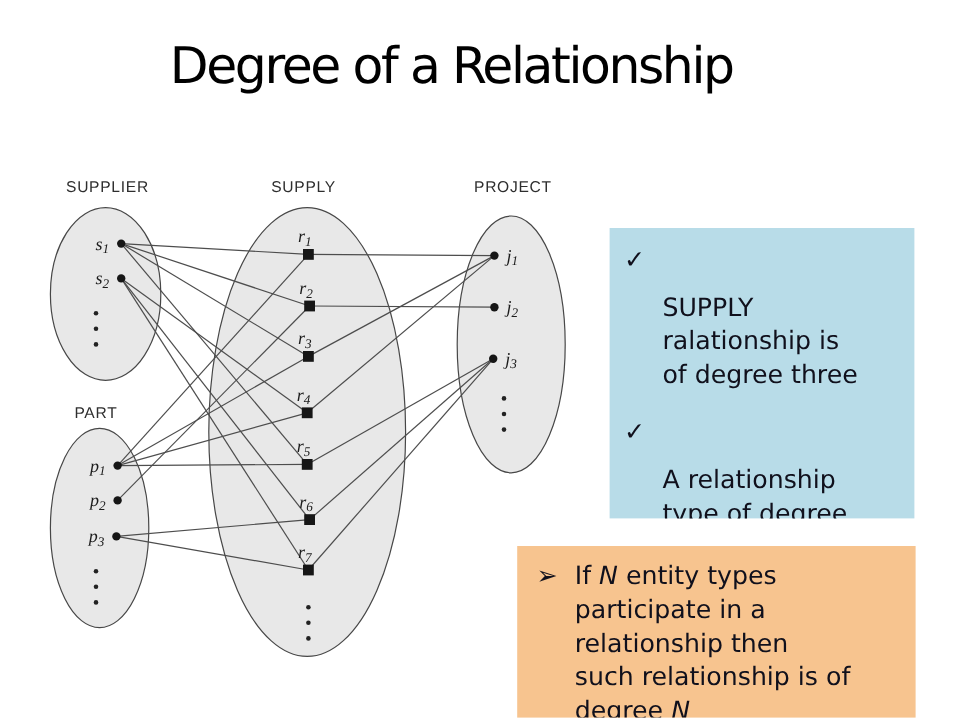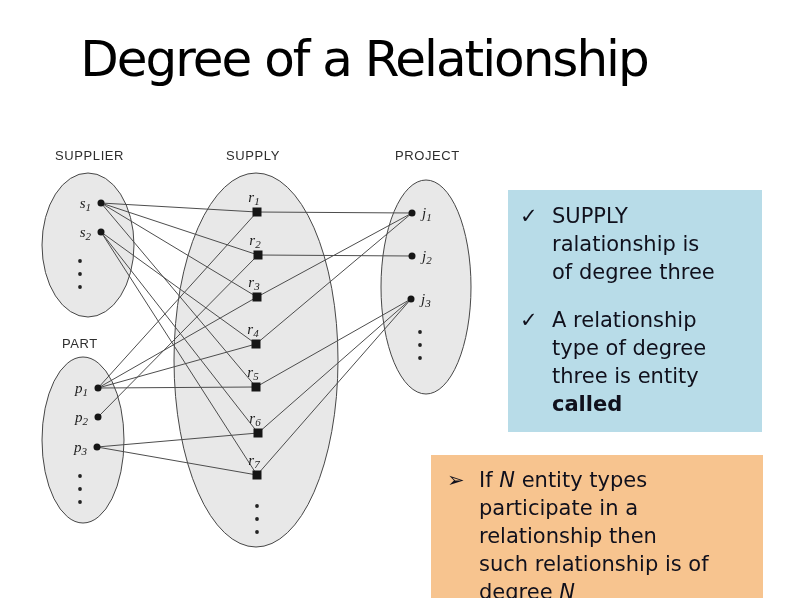--- a/index.html
+++ b/index.html
@@ -1,43 +1,43 @@
 <!DOCTYPE html>
 <html><head>
 <meta charset="utf-8">
 <style>
   html,body{margin:0;padding:0;}
   body{
     width:800px;height:600px;position:relative;overflow:hidden;
     background:#ffffff;font-family:"DejaVu Sans",sans-serif;
   }
   .slide-title{
-    position:absolute;left:0;top:30px;width:728px;
-    text-align:center;font-size:50px;letter-spacing:-2px;
+    position:absolute;left:12px;top:30px;width:728px;
+    text-align:center;font-size:42px;letter-spacing:-2px;
     color:#000;font-weight:400;white-space:nowrap;
   }
   #diagram{position:absolute;left:0;top:130px;}
   .callout{position:absolute;box-sizing:border-box;}
   .callout.blue{
     left:508px;top:190px;width:254px;height:242px;
     padding:12px 10px 10px 12px;overflow:hidden;
   }
   .callout.orange{
     left:431px;top:455px;width:332px;height:143px;
     padding:11px 10px 10px 16px;overflow:hidden;
   }
   .bullet-item{display:flex;align-items:flex-start;margin-bottom:20px;}
   .bullet-item:last-child{margin-bottom:0;}
   .bullet-glyph{
     flex:0 0 32px;font-size:21px;line-height:28px;color:#10101c;
   }
   .bullet-text{
     font-size:21px;line-height:28px;color:#10101c;
   }
-  .blue .bullet-text{width:172px;}
+  .blue .bullet-text{width:172px;margin-top:40px;}
   .orange .bullet-text{width:232px;}
   .bullet-text b{font-weight:bold;}
   .bullet-text i{font-style:italic;}
   text{font-family:"Liberation Sans",sans-serif;}
   .set-label{font-size:13px;fill:#2e2e2e;letter-spacing:0.6px;}
   .node-label{font-family:"Liberation Serif",serif;font-style:italic;font-size:15px;fill:#1c1c1c;}
   .node-sub{font-size:11px;}
 </style>
 </head>
 <body>

